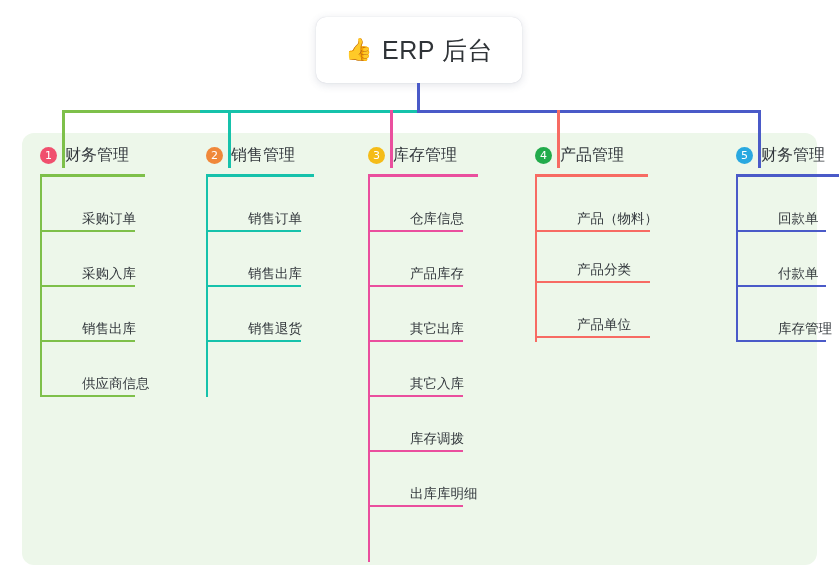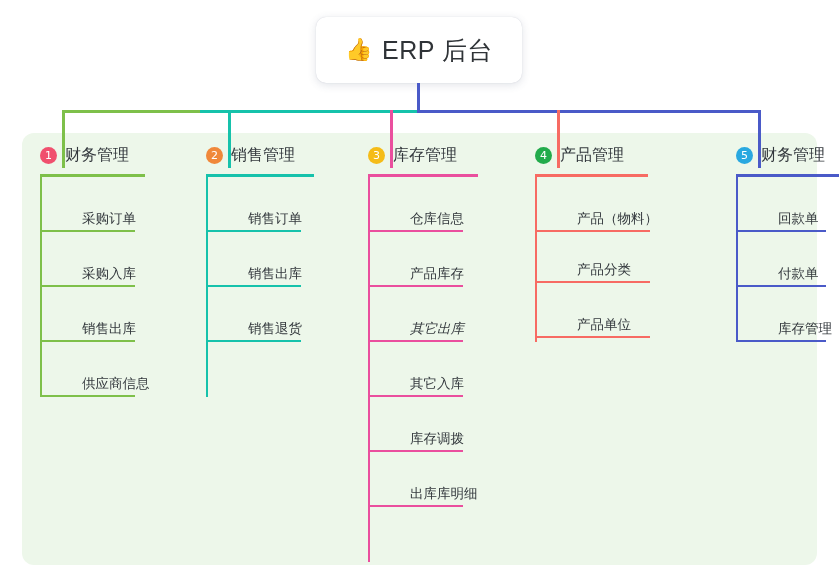--- a/index.html
+++ b/index.html
@@ -234,21 +234,21 @@
         <div class="leaves" style="height: 385px;">
           <div class="spine" style="background: rgb(234, 79, 158); height: 385px;"></div>
           <div class="leaf" style="height: 55px;">
             <span class="leaf-label">仓库信息</span>
             <div class="leaf-rule" style="width: 95px; background: rgb(234, 79, 158);"></div>
           </div>
           <div class="leaf" style="height: 55px;">
             <span class="leaf-label">产品库存</span>
             <div class="leaf-rule" style="width: 95px; background: rgb(234, 79, 158);"></div>
           </div>
-          <div class="leaf" style="height: 55px; font-style: italic;">
+          <div class="leaf" style="height: 55px;">
             <span class="leaf-label">其它出库</span>
             <div class="leaf-rule" style="width: 95px; background: rgb(234, 79, 158);"></div>
           </div>
           <div class="leaf" style="height: 55px;">
             <span class="leaf-label">其它入库</span>
             <div class="leaf-rule" style="width: 95px; background: rgb(234, 79, 158);"></div>
           </div>
           <div class="leaf" style="height: 55px;">
             <span class="leaf-label">库存调拨</span>
             <div class="leaf-rule" style="width: 95px; background: rgb(234, 79, 158);"></div>

